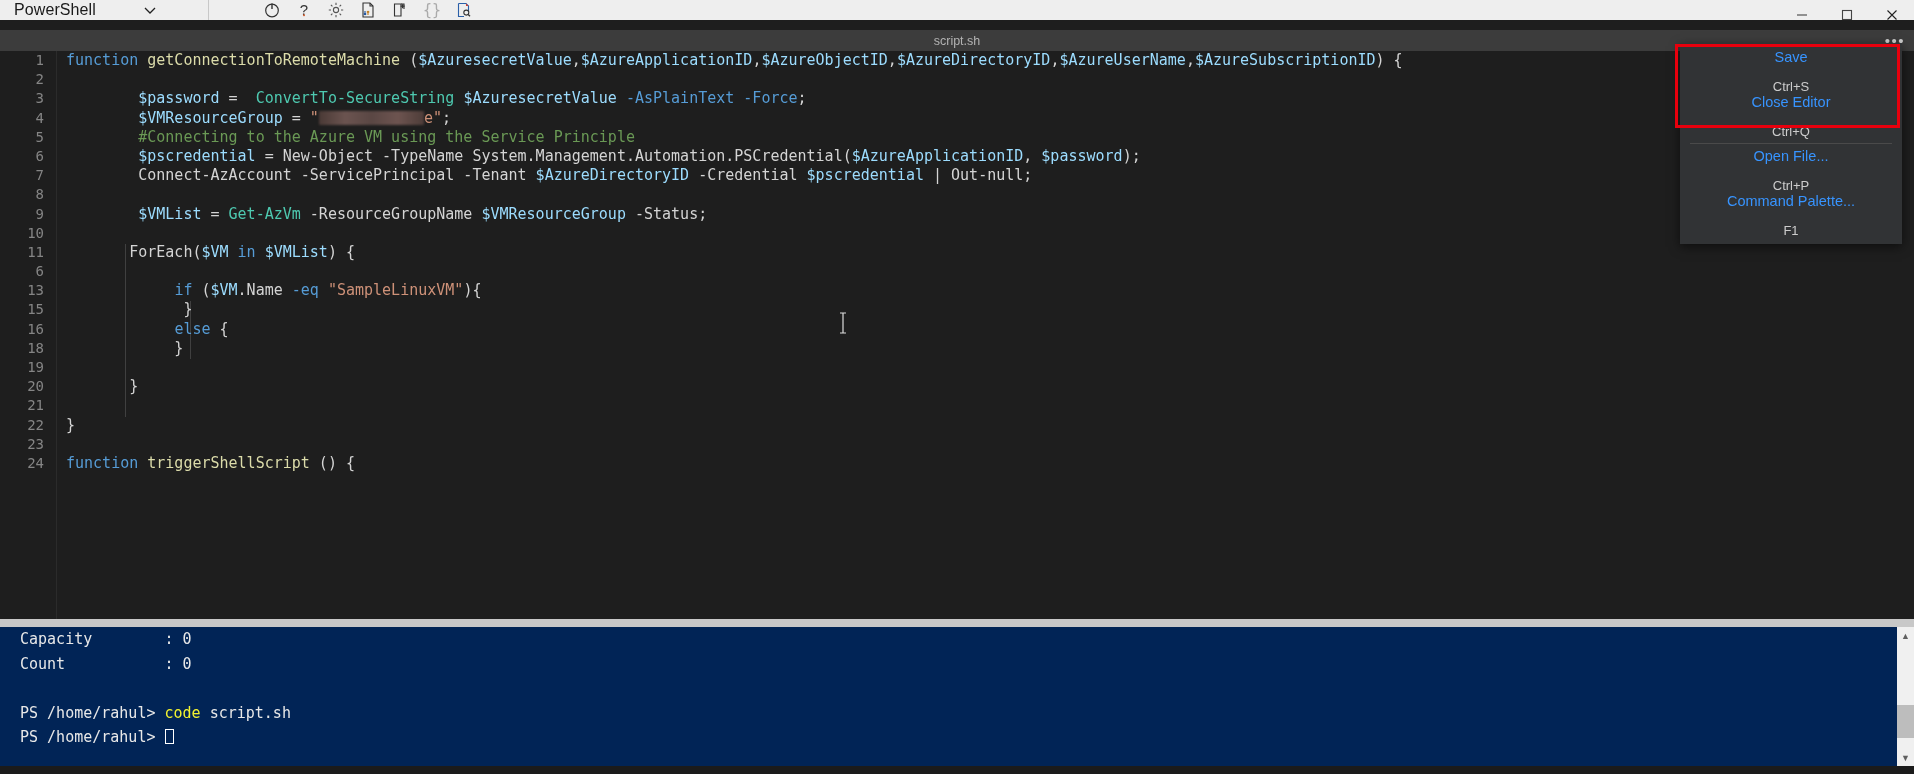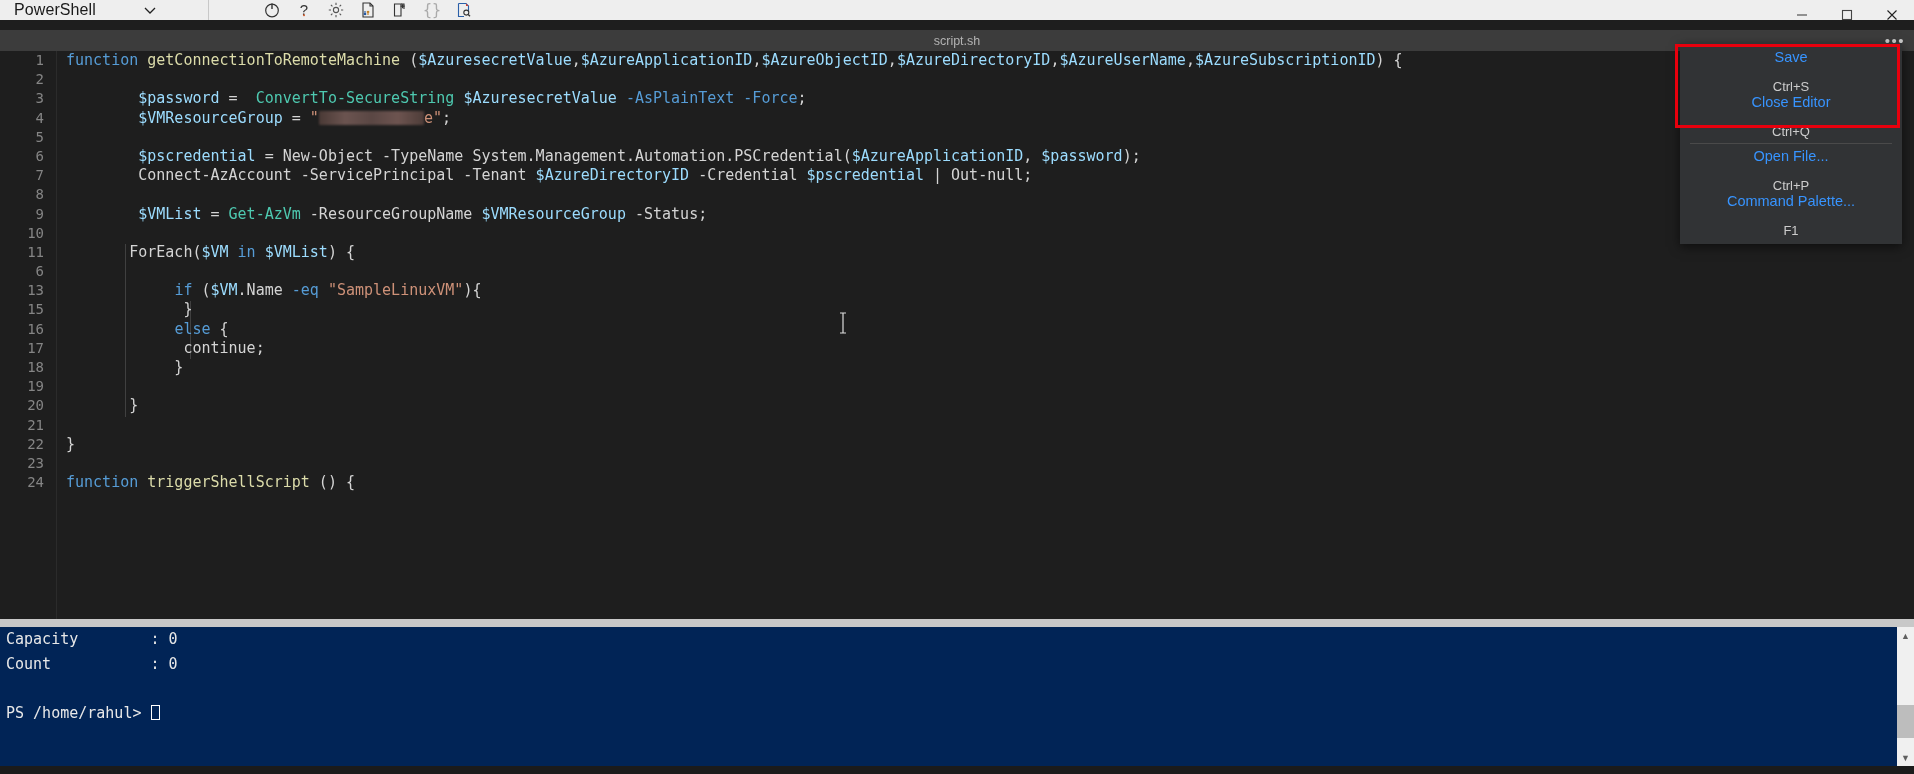--- a/index.html
+++ b/index.html
@@ -144,21 +144,21 @@
     position: absolute; top: 619px; left: 0; width: 1914px; height: 8px;
     background: #c8c8c8;
   }
   .terminal {
     position: absolute; top: 627px; left: 0; width: 1914px; height: 139px;
     background: #012456;
     font-family: "DejaVu Sans Mono", monospace;
     font-size: 15px; color: #ffffff;
     overflow: hidden;
   }
-  .tline { height: 24.5px; line-height: 24.5px; white-space: pre; padding-left: 6px; }
+  .tline { height: 24.5px; line-height: 24.5px; white-space: pre; padding-left: 20px; }
   .t-yellow { color: #f3f32f; }
   .t-white  { color: #e8e8e8; }
   .cursorbox {
     display: inline-block; width: 9px; height: 15px;
     border: 1px solid #ffffff; vertical-align: -2px;
   }
   .term-scroll {
     position: absolute; right: 0; top: 627px; width: 17px; height: 139px;
     background: #f0f0f0;
   }
@@ -268,32 +268,31 @@
   <div class="editor">
     <div class="gutter"></div>
     <div class="vsep"></div>
     <div class="indent-guide" style="left:125px; top:193px; height:173px;"></div>
     <div class="indent-guide" style="left:190px; top:250px; height:58px;"></div>
     <div class="code-lines" id="code-lines">
         <div class="cline"><span class="lno">1</span><span class="ctext"><span class="t-kw">function </span><span class="t-fn">getConnectionToRemoteMachine</span><span class="t-def"> (</span><span class="t-var">$AzuresecretValue</span><span class="t-def">,</span><span class="t-var">$AzureApplicationID</span><span class="t-def">,</span><span class="t-var">$AzureObjectID</span><span class="t-def">,</span><span class="t-var">$AzureDirectoryID</span><span class="t-def">,</span><span class="t-var">$AzureUserName</span><span class="t-def">,</span><span class="t-var">$AzureSubscriptionID</span><span class="t-def">) {</span></span></div>
         <div class="cline"><span class="lno">2</span><span class="ctext"></span></div>
         <div class="cline"><span class="lno">3</span><span class="ctext"><span class="t-def">        </span><span class="t-var">$password</span><span class="t-def"> =  </span><span class="t-cmd">ConvertTo-SecureString</span><span class="t-def"> </span><span class="t-var">$AzuresecretValue</span><span class="t-def"> </span><span class="t-kw">-AsPlainText</span><span class="t-def"> </span><span class="t-kw">-Force</span><span class="t-def">;</span></span></div>
         <div class="cline"><span class="lno">4</span><span class="ctext"><span class="t-def">        </span><span class="t-var">$VMResourceGroup</span><span class="t-def"> = </span><span class="t-str">"</span><span class="redact"></span><span class="t-str">e"</span><span class="t-def">;</span></span></div>
-        <div class="cline"><span class="lno">5</span><span class="ctext"><span class="t-def">        </span></span></div>
+        <div class="cline"><span class="lno">5</span><span class="ctext"><span class="t-def">        </span><span class="t-com">#Connecting to the Azure VM using the Service Principle</span></span></div>
         <div class="cline"><span class="lno">6</span><span class="ctext"><span class="t-def">        </span><span class="t-var">$pscredential</span><span class="t-def"> = New-Object -TypeName System.Management.Automation.PSCredential(</span><span class="t-var">$AzureApplicationID</span><span class="t-def">, </span><span class="t-var">$password</span><span class="t-def">);</span></span></div>
         <div class="cline"><span class="lno">7</span><span class="ctext"><span class="t-def">        Connect-AzAccount -ServicePrincipal -Tenant </span><span class="t-var">$AzureDirectoryID</span><span class="t-def"> -Credential </span><span class="t-var">$pscredential</span><span class="t-def"> | Out-null;</span></span></div>
         <div class="cline"><span class="lno">8</span><span class="ctext"></span></div>
         <div class="cline"><span class="lno">9</span><span class="ctext"><span class="t-def">        </span><span class="t-var">$VMList</span><span class="t-def"> = </span><span class="t-cmd">Get-AzVm</span><span class="t-def"> -ResourceGroupName </span><span class="t-var">$VMResourceGroup</span><span class="t-def"> -Status;</span></span></div>
         <div class="cline"><span class="lno">10</span><span class="ctext"></span></div>
         <div class="cline"><span class="lno">11</span><span class="ctext"><span class="t-def">       ForEach(</span><span class="t-var">$VM</span><span class="t-def"> </span><span class="t-kw">in</span><span class="t-def"> </span><span class="t-var">$VMList</span><span class="t-def">) {</span></span></div>
         <div class="cline"><span class="lno">6</span><span class="ctext"></span></div>
         <div class="cline"><span class="lno">13</span><span class="ctext"><span class="t-def">            </span><span class="t-kw">if</span><span class="t-def"> (</span><span class="t-var">$VM</span><span class="t-def">.Name </span><span class="t-kw">-eq</span><span class="t-def"> </span><span class="t-str">"SampleLinuxVM"</span><span class="t-def">){</span></span></div>
         <div class="cline"><span class="lno">15</span><span class="ctext"><span class="t-def">             }</span></span></div>
         <div class="cline"><span class="lno">16</span><span class="ctext"><span class="t-def">            </span><span class="t-kw">else</span><span class="t-def"> {</span></span></div>
-        <div class="cline"><span class="lno">17</span><span class="ctext"><span class="t-def">             continue;</span></span></div>
         <div class="cline"><span class="lno">18</span><span class="ctext"><span class="t-def">            }</span></span></div>
         <div class="cline"><span class="lno">19</span><span class="ctext"></span></div>
         <div class="cline"><span class="lno">20</span><span class="ctext"><span class="t-def">       }</span></span></div>
         <div class="cline"><span class="lno">21</span><span class="ctext"></span></div>
         <div class="cline"><span class="lno">22</span><span class="ctext"><span class="t-def">}</span></span></div>
         <div class="cline"><span class="lno">23</span><span class="ctext"></span></div>
         <div class="cline"><span class="lno">24</span><span class="ctext"><span class="t-kw">function </span><span class="t-fn">triggerShellScript</span><span class="t-def"> () {</span></span></div>
       </div>
     <svg class="caret-mouse" viewBox="0 0 10 24">
       <path d="M2 2 H8 M5 2 V22 M2 22 H8" stroke="#dcdcdc" stroke-width="1.2" fill="none"></path>
@@ -319,20 +318,21 @@
         <span class="ctx-key">F1</span>
       </div>
     </div>
   <div class="redbox" style="border-color: rgb(232, 0, 13);"></div>
 
   <div class="term-resize"></div>
   <div class="terminal" id="terminal">
       <div class="tline"><span class="t-white">Capacity        : 0</span></div>
       <div class="tline"><span class="t-white">Count           : 0</span></div>
       <div class="tline">&nbsp;</div>
+      <div class="tline"><span class="t-white">PS /home/rahul&gt; </span><span class="t-yellow">code</span><span class="t-white"> script.sh</span></div>
       <div class="tline"><span class="t-white">PS /home/rahul&gt; </span><span class="cursorbox"></span></div>
     </div>
   <div class="term-scroll">
     <div class="ts-arrow">▲</div>
     <div class="ts-thumb"></div>
     <div class="ts-arrow" style="position:absolute;bottom:0;left:0;">▼</div>
   </div>
   <div class="statusstrip"></div>
 
 </div>

